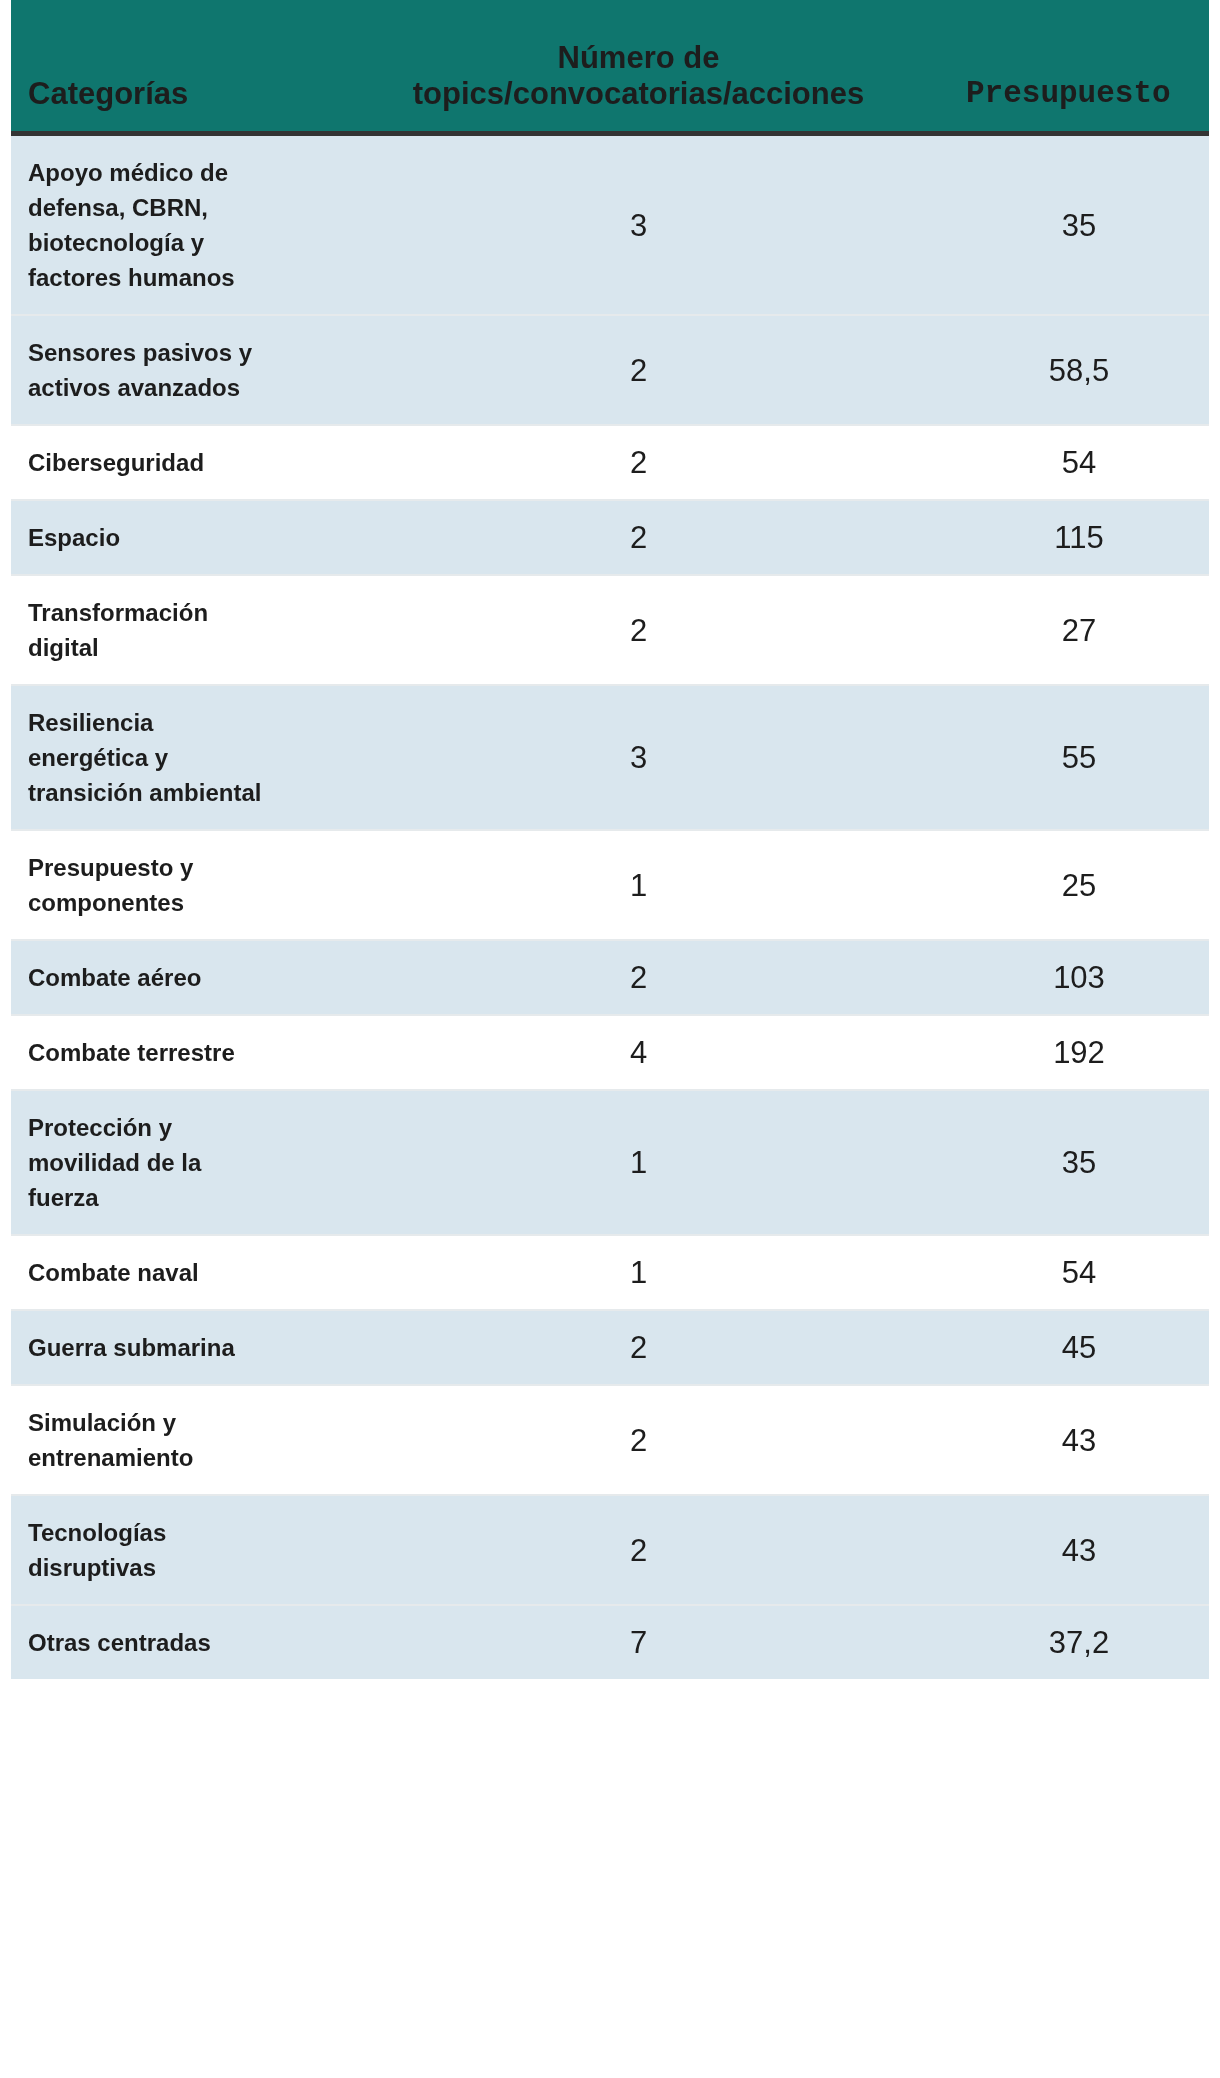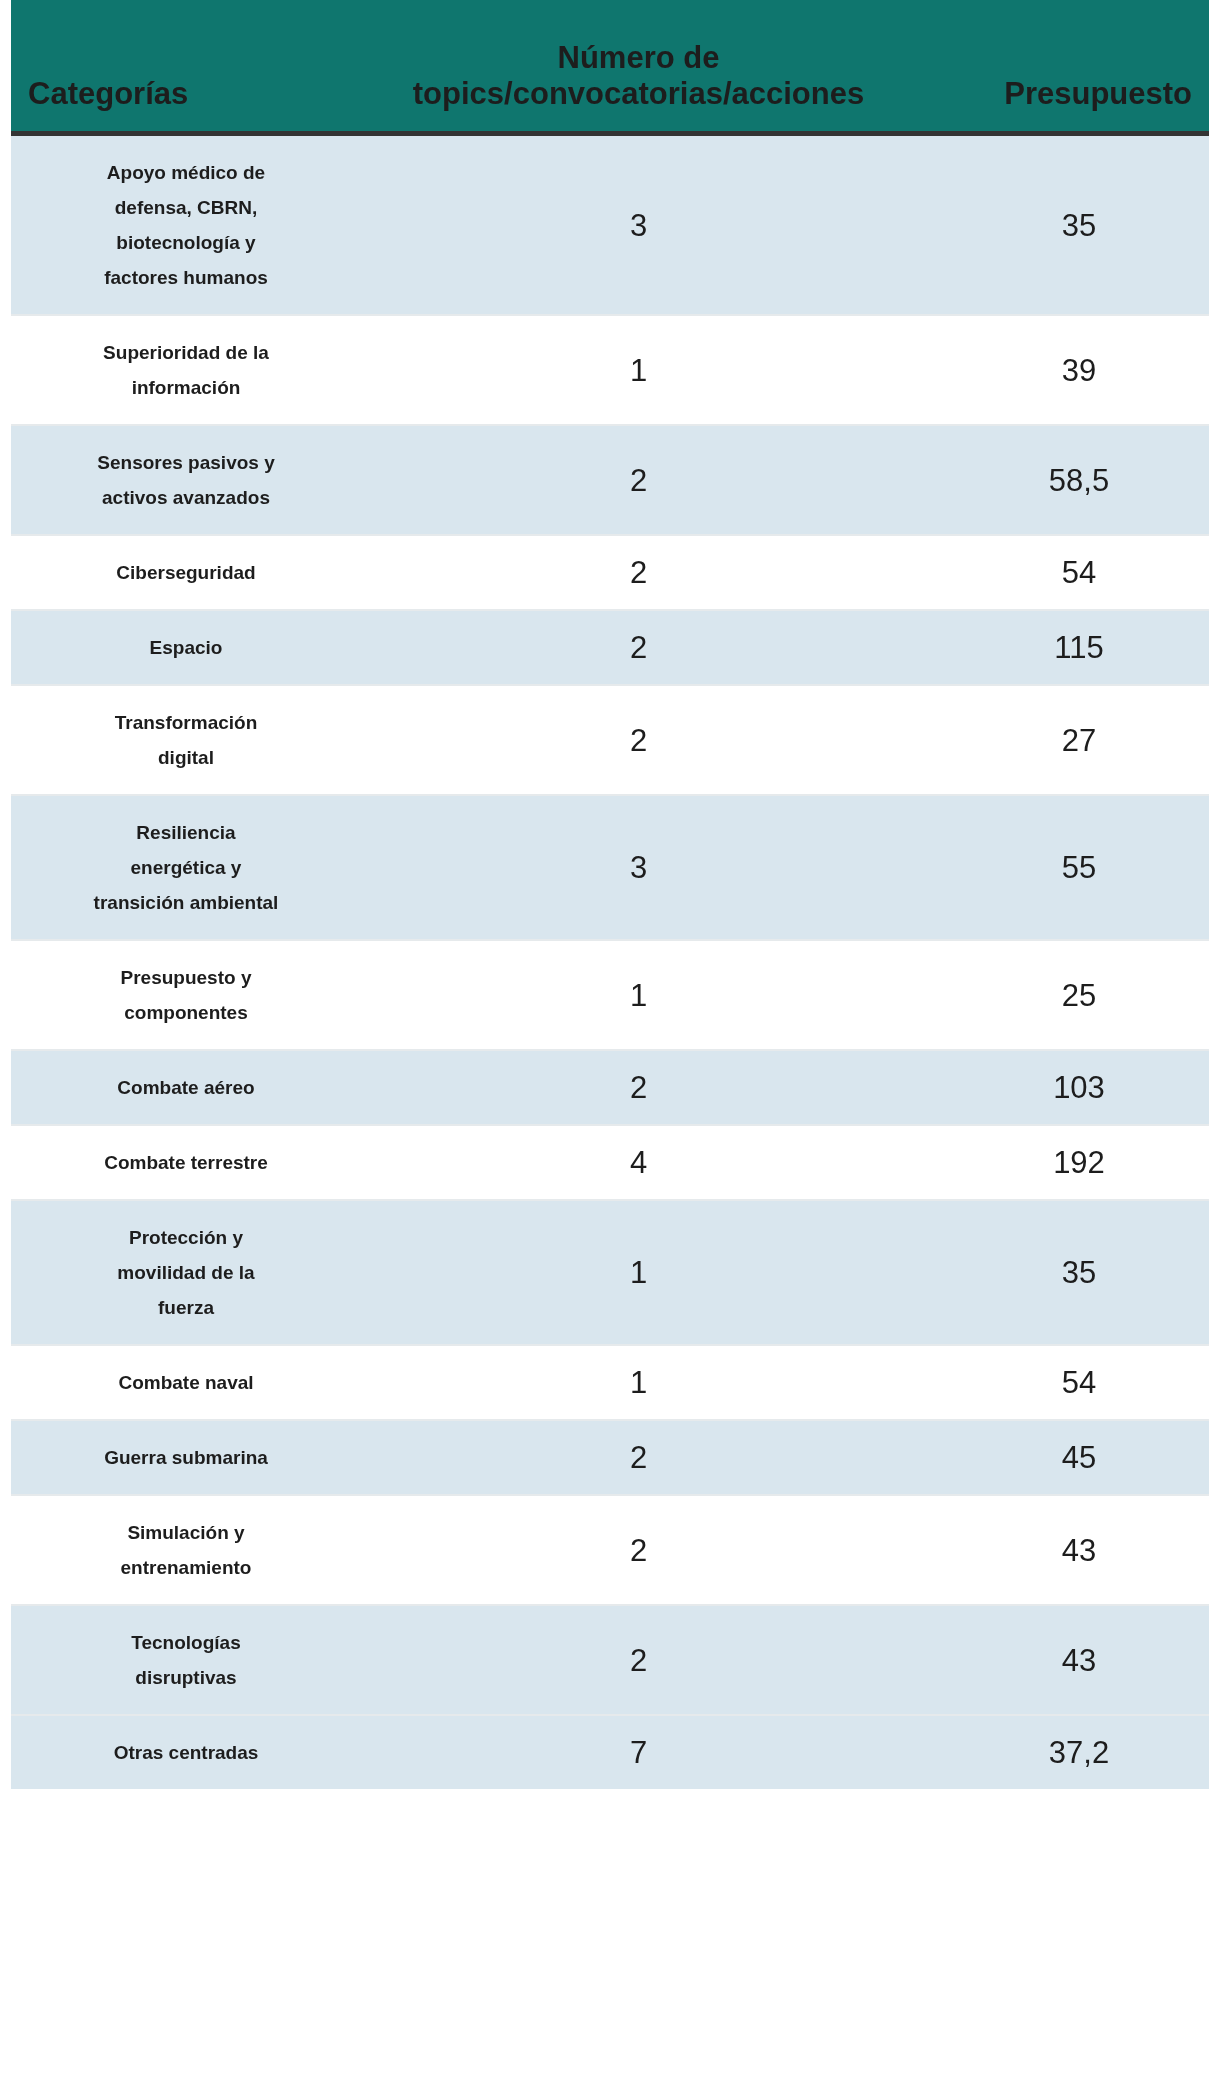--- a/index.html
+++ b/index.html
@@ -31,34 +31,34 @@
     vertical-align: bottom;
     font-weight: bold;
     font-size: 31px;
     line-height: 36px;
     padding: 40px 17px 19px 17px;
     border-bottom: 5px solid var(--header-rule, #333333);
     background: #0f766e;
   }
   th.h-cat { text-align: left; }
   th.h-num { text-align: center; white-space: pre-line; }
-  th.h-bud { text-align: right; padding-left: 50px; }
+  th.h-bud { text-align: left; padding-left: 50px; font-family: Liberation Mono, monospace; }
 
   tbody td {
     font-size: 31px;
     line-height: 35px;
     padding: 19px 17px;
     vertical-align: middle;
   }
   tbody tr + tr td { border-top: 2px solid #e6eaec; }
   tbody tr.striped { background: var(--stripe, #d9e6ee); }
   td.cat {
     font-weight: bold;
-    font-size: 19px;
-    text-align: center;
+    font-size: 24px;
+    text-align: left;
     white-space: pre-line;
   }
   td.num { text-align: center; }
   td.bud { text-align: center; padding-left: 50px; }
 </style>
 </head>
 <body>
 
 <div class="page">
   <div class="table-wrap">
@@ -77,26 +77,20 @@
         </tr>
       </thead>
       <tbody id="table-body">
           <tr class="striped">
     <td class="cat">Apoyo médico de
 defensa, CBRN,
 biotecnología y
 factores humanos</td>
     <td class="num">3</td>
     <td class="bud">35</td>
-  </tr>
-          <tr>
-    <td class="cat">Superioridad de la
-información</td>
-    <td class="num">1</td>
-    <td class="bud">39</td>
   </tr>
           <tr class="striped">
     <td class="cat">Sensores pasivos y
 activos avanzados</td>
     <td class="num">2</td>
     <td class="bud">58,5</td>
   </tr>
           <tr>
     <td class="cat">Ciberseguridad</td>
     <td class="num">2</td>

